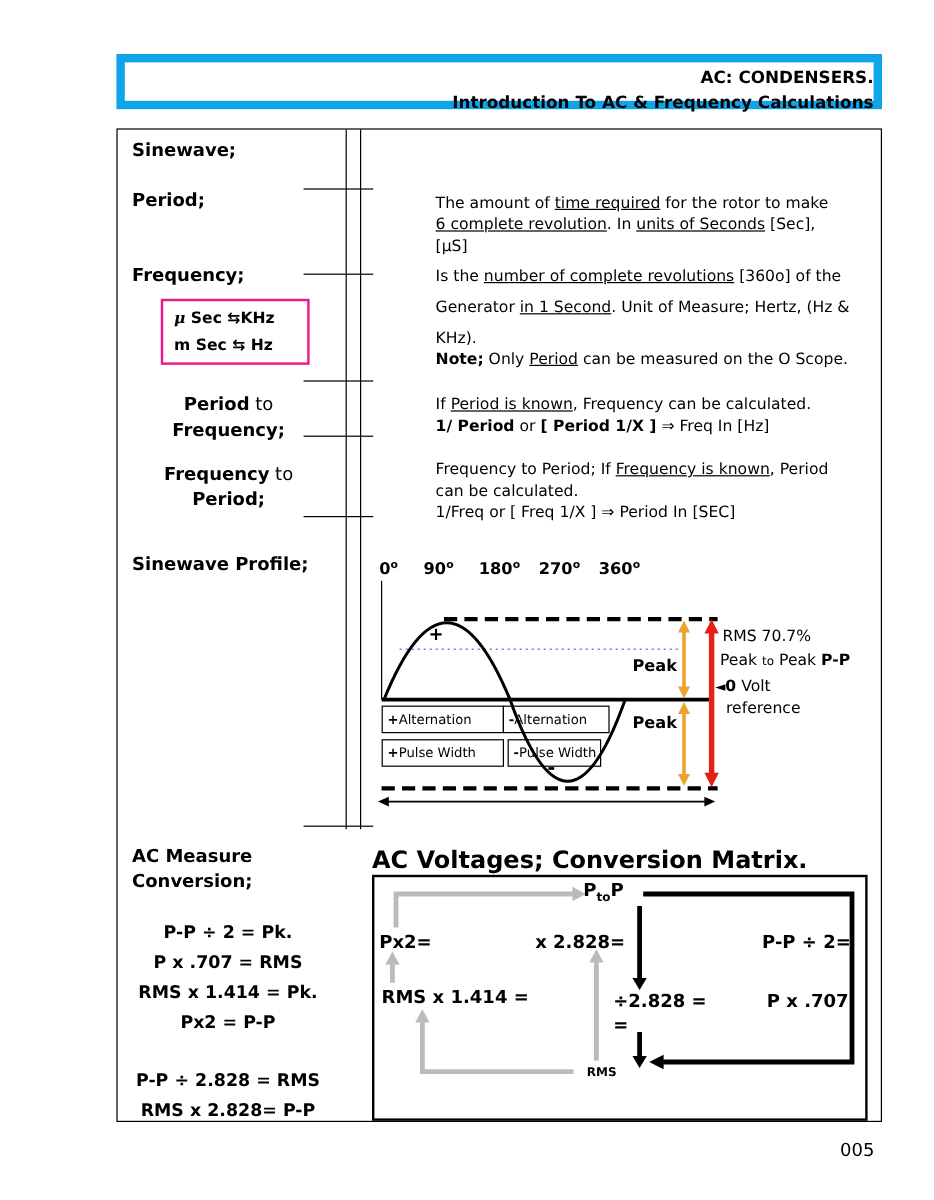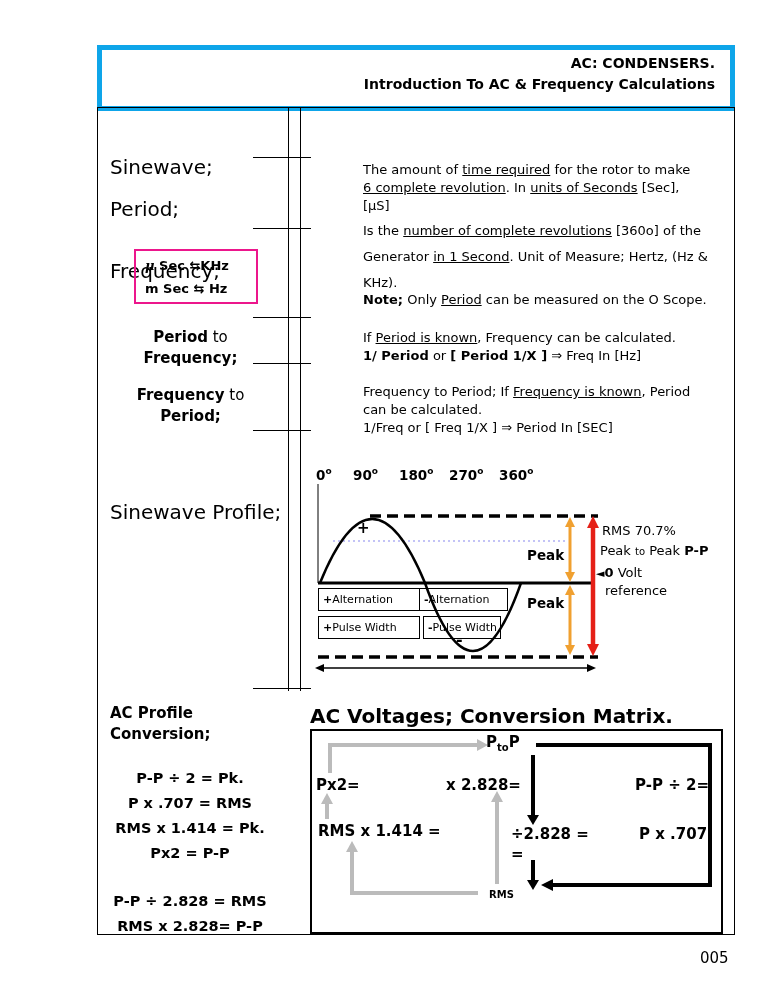--- a/index.html
+++ b/index.html
@@ -1,26 +1,26 @@
 <!DOCTYPE html>
 <html><head>
 <meta charset="utf-8">
 <style>
   * { margin:0; padding:0; box-sizing:border-box; }
   html,body { background:#ffffff; }
   .page { position:relative; width:778px; height:1000px; background:#ffffff;
           font-family:"DejaVu Sans","Liberation Sans",sans-serif; color:#000; overflow:hidden; }
   .abs { position:absolute; }
-  .hdr-box { left:97px; top:45px; width:638px; height:66px; border:5px solid #0ea5e9;
-             text-align:right; padding:3px 15px 0 0; }
+  .hdr-box { left:97px; top:45px; width:638px; height:46px; border:7px solid #0ea5e9;
+             text-align:right; padding:3px 0 0 0; }
   .hdr1,.hdr2 { font-size:14px; font-weight:bold; line-height:21px; }
   .main-box { left:97px; top:107px; width:638px; height:828px; border:1px solid #000; }
   .vline { top:108px; width:1px; height:583px; background:#000; }
   .hline { left:253px; width:58px; height:1px; background:#000; }
-  .term { font-size:20px; font-weight:normal;margin-top:39px; }
+  .term { font-size:15px; font-weight:bold; }
   .twoline { font-size:15px; font-weight:bold; line-height:21px; }
   .ctr { text-align:center; }
   .def { font-size:13px; line-height:18px; width:380px; }
   .def-wide { font-size:13px; line-height:26px; width:385px; }
   u { text-decoration:underline; }
   b { font-weight:bold; }
   .unitbox { left:134px; top:249px; width:124px; height:55px; border:2px solid #EC168C;
              font-size:13px; font-weight:bold; line-height:23px; padding:3px 0 0 9px; }
   .mu { font-family:"DejaVu Serif","Liberation Serif",serif; font-style:italic; }
   .deg { font-size:13.5px; font-weight:bold; }
@@ -74,21 +74,21 @@
   </div>
 
   <div class="twoline ctr abs" style="left:118px; top:385px; width:145px;">
     <div><b>Frequency</b><span style="font-weight:normal;"> to</span></div>
     <div>Period;</div>
   </div>
 
   <div class="term abs" style="left:110px; top:461px;">Sinewave Profile;</div>
 
   <div class="twoline abs" style="left:110px; top:703px;">
-    <div>AC Profile</div>
+    <div>AC Measure</div>
     <div>Conversion;</div>
   </div>
 
   <div class="formulas abs" style="top:766px;">
     <div>P-P ÷ 2 = Pk.</div>
     <div>P x .707 = RMS</div>
     <div>RMS x 1.414 = Pk.</div>
     <div>Px2 = P-P</div>
   </div>
   <div class="formulas abs" style="top:889px;">

